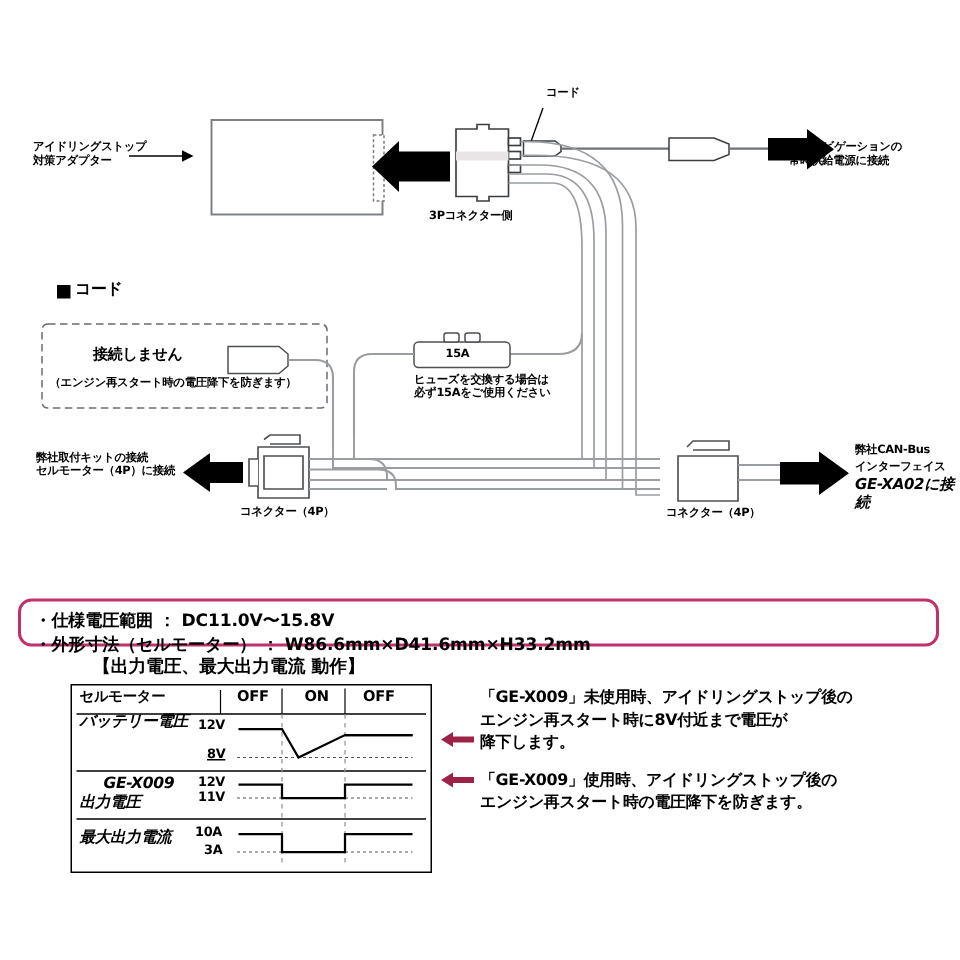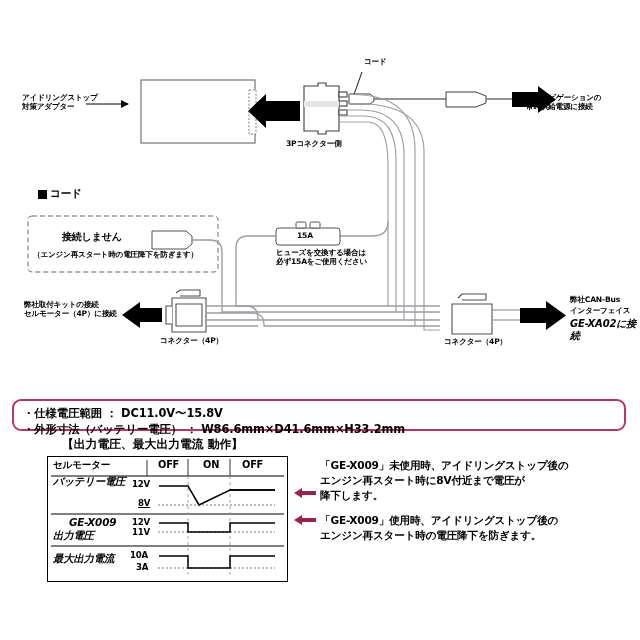--- a/index.html
+++ b/index.html
@@ -198,21 +198,21 @@
 セルモーター（4P）に接続</div>
   <div class="abs jp t8" style="left:160px; top:337px;">コネクター（4P）</div>
   <div class="abs jp t8" style="left:444px; top:338px;">コネクター（4P）</div>
 
   <div class="abs jp t8" style="left:570px; top:296px;">弊社CAN-Bus</div>
   <div class="abs jp t8" style="left:570px; top:307px;">インターフェイス</div>
   <div class="abs jp t9" style="left:570px; top:318px; font-style:italic;">GE-XA02に接続</div>
 
   <div class="abs" id="spec-box">
     <div class="abs line" id="spec-line-1">・仕様電圧範囲 ： DC11.0V〜15.8V</div>
-    <div class="abs line" id="spec-line-2">・外形寸法（バッテリー電圧） ： W86.6mm×D41.6mm×H33.2mm</div>
+    <div class="abs line" id="spec-line-2">・外形寸法（セルモーター） ： W86.6mm×D41.6mm×H33.2mm</div>
   </div>
 
   <div class="abs" id="chart-title">【出力電圧、最大出力電流 動作】</div>
 
   <div class="abs" id="chart-frame"></div>
   <svg id="chart-svg" viewBox="0 0 241 126">
 
     <line x1="4" y1="20" x2="237" y2="20" stroke="#000" stroke-width="1"></line>
     <line x1="4" y1="58" x2="237" y2="58" stroke="#000" stroke-width="1"></line>
     <line x1="4" y1="90" x2="237" y2="90" stroke="#000" stroke-width="1"></line>

